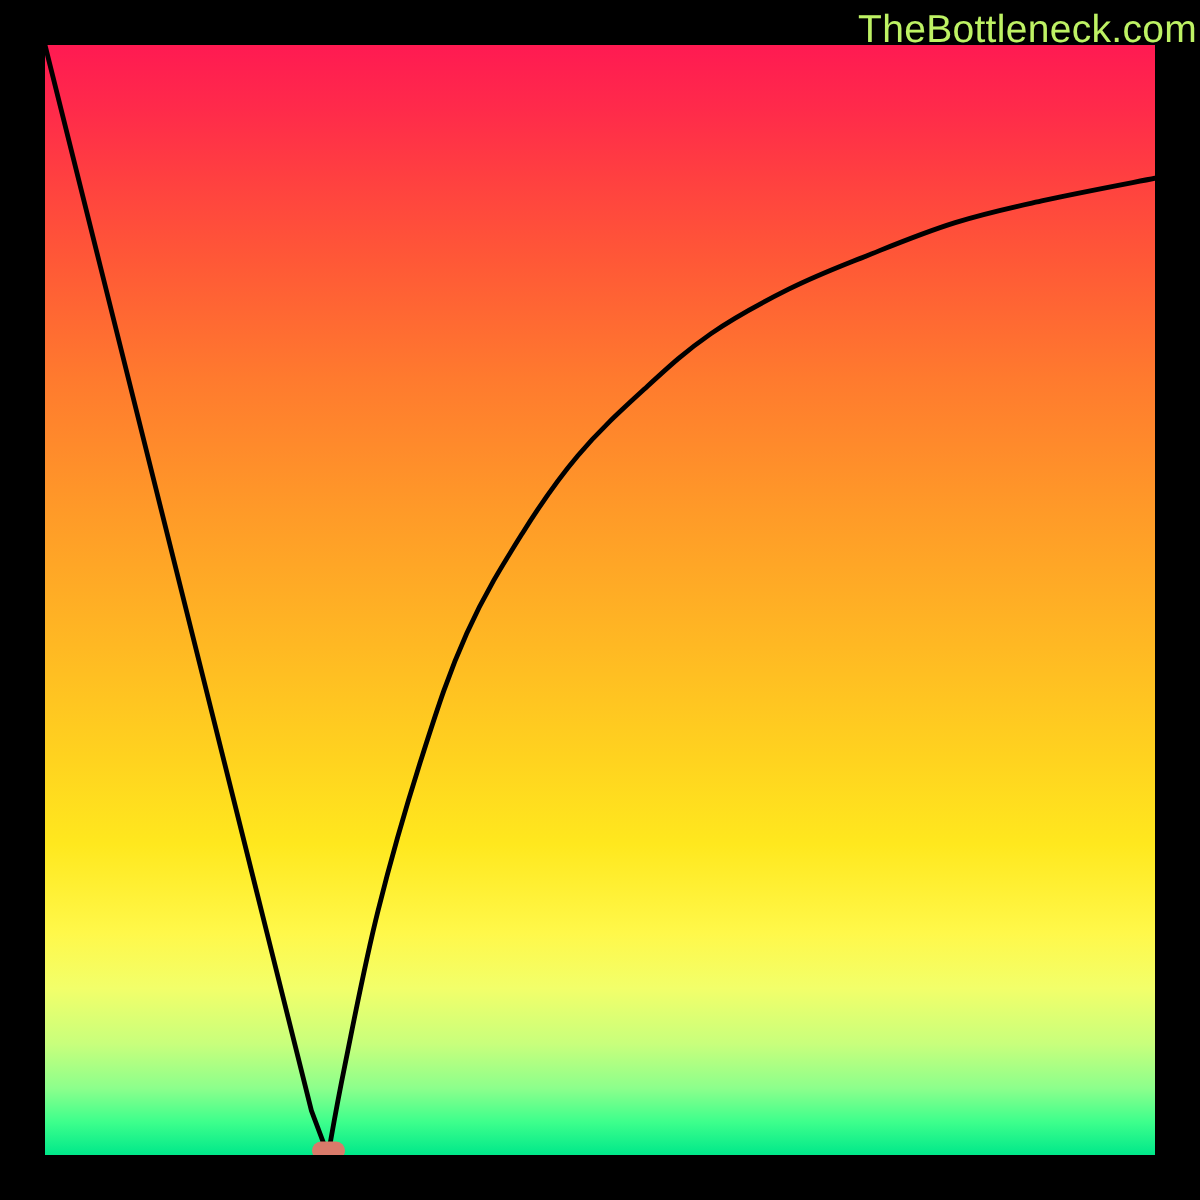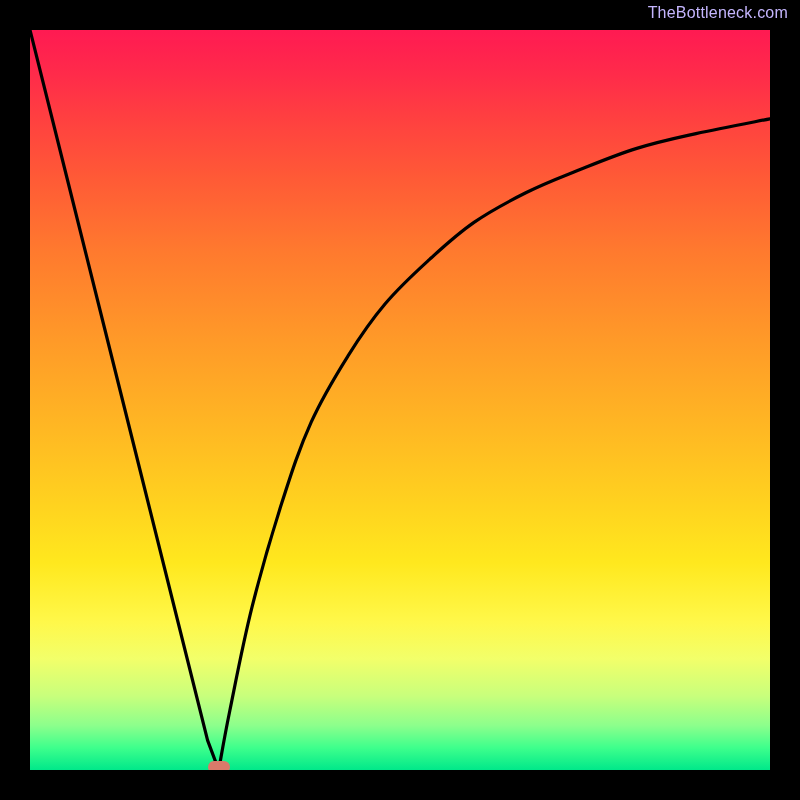--- a/index.html
+++ b/index.html
@@ -42,23 +42,23 @@
       #f2ff6a 85%,
       #c8ff7c 90%,
       #8cff8c 94%,
       #3eff8c 97%,
       #00e88a 100%
     );
   }
   .watermark {
     position: absolute;
     top: 4px;
-    right: 12px;
-    color: #c4b5fd;
-    font-size: 16px;
+    right: 2px;
+    color: #bef264;
+    font-size: 26px;
     letter-spacing: 0.2px;
     user-select: none;
   }
   svg.curve {
     position: absolute;
     inset: 0;
   }
   .bump {
     position: absolute;
     width: 22px;

